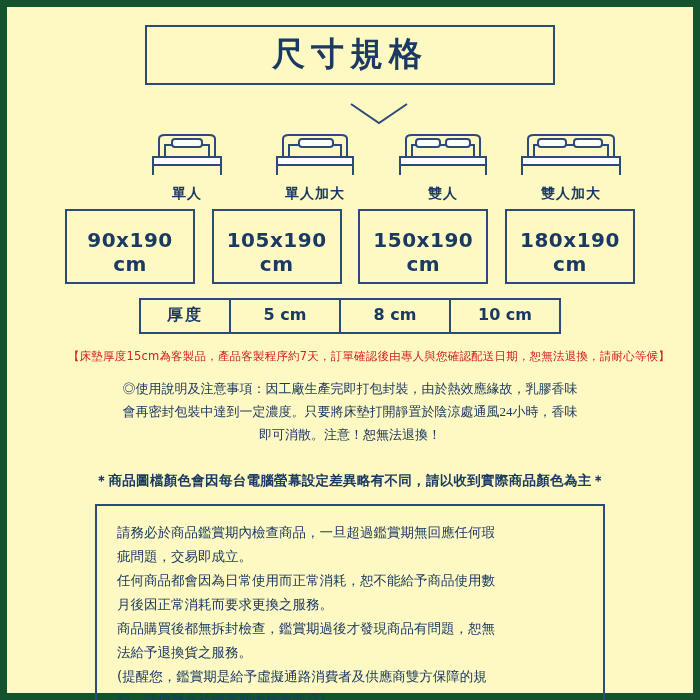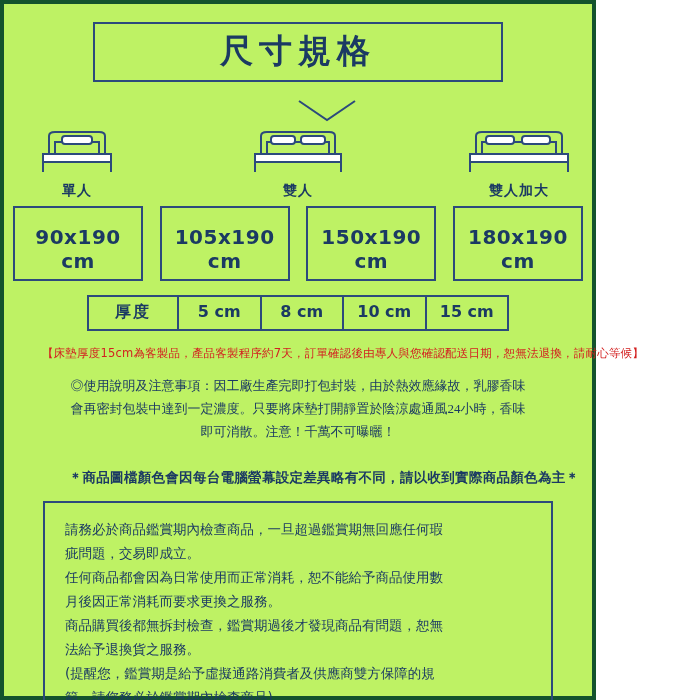--- a/index.html
+++ b/index.html
@@ -9,25 +9,25 @@
   body {
     width: 700px;
     height: 700px;
     background: #ffffff;
     font-family: "DejaVu Sans", "Liberation Sans", sans-serif;
     color: #1b3a63;
     overflow: hidden;
   }
   .page {
     position: relative;
-    width: 596px;
+    width: 700px;
     height: 700px;
     box-sizing: border-box;
-    border: 4px solid #14532d;
-    background: #bef264;
+    border: 7px solid #14532d;
+    background: #fef9c3;
   }
 
   
   .title-wrap {
     position: relative;
     margin: 18px auto 0;
     width: 410px;
   }
   .title-box {
     border: 2px solid #2c4a7c;
@@ -52,21 +52,21 @@
     border-right: 26px solid transparent;
     border-top: 18px solid transparent;
   }
   .title-arrow svg { display: block; }
 
   
   .beds {
     margin: 28px auto 0;
     width: 570px;
     display: flex;
-    justify-content: space-between;
+    justify-content: flex-end;
   }
   .bed-cell {
     width: 128px;
     text-align: center;
   }
   .bed-icon {
     height: 66px;
     display: flex;
     align-items: flex-end;
     justify-content: center;
@@ -196,20 +196,34 @@
             <path d="M14,40 L82,40 L82,48 L14,48 Z" fill="#ffffff"></path>
             <path d="M20,40 L20,22 Q20,18 26,18 L70,18 Q76,18 76,22 L76,40"></path>
             <path d="M26,40 L26,28 L70,28 L70,40"></path>
             <rect x="33" y="22" width="30" height="8" rx="3" fill="#ffffff"></rect>
           </g>
         </svg>
       </div>
       <div class="bed-label">單人</div>
     </div>
 
+    <div class="bed-cell">
+      <div class="bed-icon">
+        <svg width="104" height="62" viewBox="0 0 104 62">
+          <g fill="none" stroke="#2c4a7c" stroke-width="2">
+            <path d="M14,40 L14,58 M90,40 L90,58"></path>
+            <path d="M14,40 L90,40 L90,48 L14,48 Z" fill="#ffffff"></path>
+            <path d="M20,40 L20,22 Q20,18 26,18 L78,18 Q84,18 84,22 L84,40"></path>
+            <path d="M26,40 L26,28 L78,28 L78,40"></path>
+            <rect x="36" y="22" width="34" height="8" rx="3" fill="#ffffff"></rect>
+          </g>
+        </svg>
+      </div>
+      <div class="bed-label">單人加大</div>
+    </div>
 
     <div class="bed-cell">
       <div class="bed-icon">
         <svg width="110" height="62" viewBox="0 0 110 62">
           <g fill="none" stroke="#2c4a7c" stroke-width="2">
             <path d="M12,40 L12,58 M98,40 L98,58"></path>
             <path d="M12,40 L98,40 L98,48 L12,48 Z" fill="#ffffff"></path>
             <path d="M18,40 L18,22 Q18,18 24,18 L86,18 Q92,18 92,22 L92,40"></path>
             <path d="M24,40 L24,28 L86,28 L86,40"></path>
             <rect x="28" y="22" width="24" height="8" rx="3" fill="#ffffff"></rect>
@@ -243,29 +257,28 @@
     <div class="size-box">105x190 cm</div>
     <div class="size-box">150x190 cm</div>
     <div class="size-box">180x190 cm</div>
   </div>
 
   <div class="thick-row">
     <div class="thick-label">厚度</div>
     <div class="thick-val">5 cm</div>
     <div class="thick-val">8 cm</div>
     <div class="thick-val">10 cm</div>
-    <div class="thick-val">15 cm</div>
   </div>
 
   <div class="red-note">【床墊厚度15cm為客製品，產品客製程序約7天，訂單確認後由專人與您確認配送日期，恕無法退換，請耐心等候】</div>
 
   <div class="instructions">
     <div>◎使用說明及注意事項：因工廠生產完即打包封裝，由於熱效應緣故，乳膠香味</div>
     <div>會再密封包裝中達到一定濃度。只要將床墊打開靜置於陰涼處通風24小時，香味</div>
-    <div>即可消散。注意！千萬不可曝曬！</div>
+    <div>即可消散。注意！恕無法退換！</div>
   </div>
 
   <div class="disclaimer">＊商品圖檔顏色會因每台電腦螢幕設定差異略有不同，請以收到實際商品顏色為主＊</div>
 
   <div class="terms">
     <p>請務必於商品鑑賞期內檢查商品，一旦超過鑑賞期無回應任何瑕</p>
     <p>疵問題，交易即成立。</p>
     <p>任何商品都會因為日常使用而正常消耗，恕不能給予商品使用數</p>
     <p>月後因正常消耗而要求更換之服務。</p>
     <p>商品購買後都無拆封檢查，鑑賞期過後才發現商品有問題，恕無</p>

